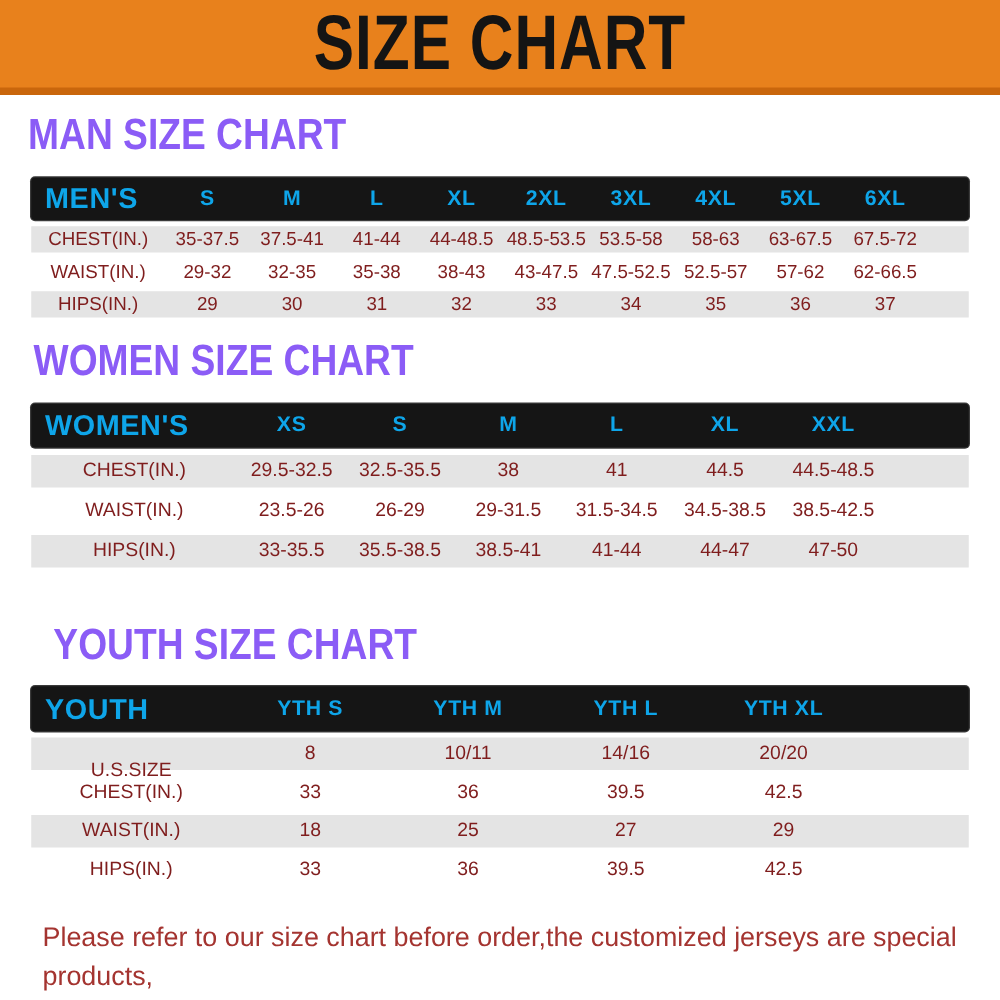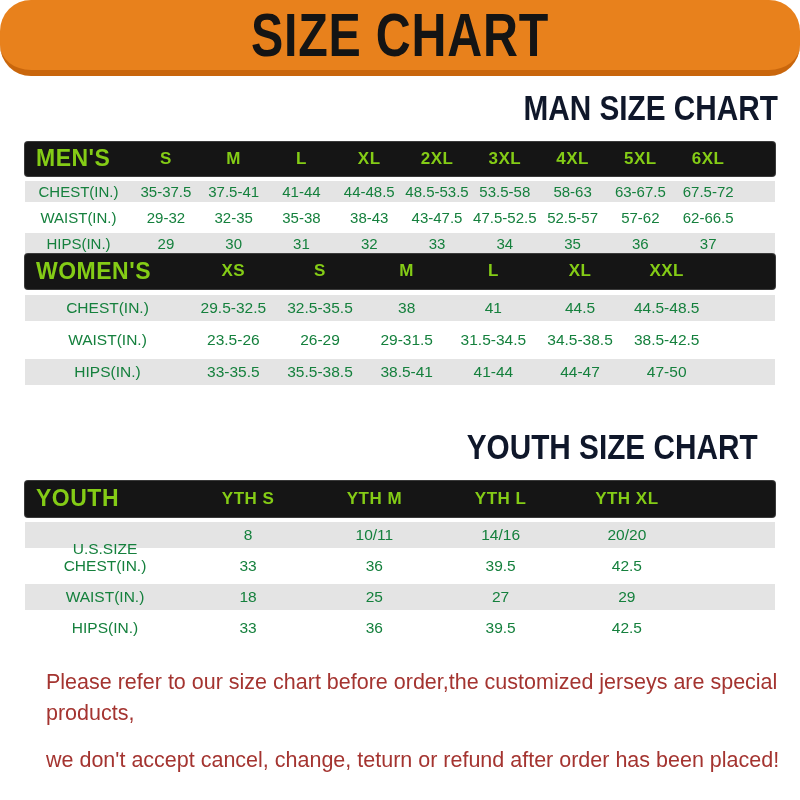--- a/index.html
+++ b/index.html
@@ -4,67 +4,67 @@
 <style>
   html,body{margin:0;padding:0;}
   body{
     width:800px;height:800px;background:#ffffff;overflow:hidden;
     font-family:"Liberation Sans", sans-serif;
     -webkit-font-smoothing:antialiased;
   }
   
   .banner{
     height:70px;background:#E8811C;border-bottom:6px solid #C9660C;
-    display:flex;align-items:center;justify-content:center;border-radius:31px;
+    display:flex;align-items:center;justify-content:center;
   }
   .banner-title{
     font-size:62px;font-weight:bold;color:#141414;letter-spacing:1px;
     display:inline-block;transform:scaleX(0.78);white-space:nowrap;
     line-height:1;
   }
   
   .section-heading{
-    margin:0;text-align:right;color:#0f172a;
+    margin:0;text-align:left;color:#8b5cf6;
   }
   .section-heading .heading-text{
     font-size:35px;font-weight:bold;letter-spacing:0px;
     display:inline-block;transform:scaleX(0.85);white-space:nowrap;line-height:1.05;
   }
   #man-section .section-heading{padding:14px 0 15px;}
   #women-section .section-heading{padding:17px 0 15px;}
   #youth-section .section-heading{padding:44px 17px 15px;}
   
   .tbl{width:750px;margin:0 auto;}
   .t-head{
-    background:#151515;color:#84cc16;display:flex;align-items:center;
+    background:#151515;color:#0ea5e9;display:flex;align-items:center;
     border-radius:3px;box-shadow:0 0 0 1px #3a3a3a;
   }
   #man-section  .t-head{height:34px;}
   #women-section .t-head{height:35px;}
   #youth-section .t-head{height:36px;}
   .t-label{
     font-weight:bold;font-size:23px;letter-spacing:0.5px;
     padding-left:11px;box-sizing:border-box;flex:0 0 auto;text-align:left;
   }
   .t-col{flex:1 1 0;text-align:center;font-size:17px;font-weight:600;letter-spacing:0.5px;}
   .t-spacer{flex:0 0 auto;}
   .t-row{
-    display:flex;align-items:center;color:#15803d;background:#ffffff;
+    display:flex;align-items:center;color:#7f1d1d;background:#ffffff;
   }
   #man-section  .t-row{height:21px;margin-top:5px;font-size:15px;}
   #women-section .t-row{height:26px;margin-top:6px;font-size:15.5px;}
   #youth-section .t-row{height:26px;margin-top:5px;font-size:15.5px;}
   .t-row.stripe{background:#E4E4E4;}
   .t-rowlabel{flex:0 0 auto;text-align:center;box-sizing:border-box;}
   .t-cell{flex:1 1 0;text-align:center;}
   
   .note{
     margin:26px 0 0 30px;color:#A43430;font-size:21.5px;line-height:31px;
   }
-  .note p{margin:16px;}
+  .note p{margin:4px;}
 </style>
 </head>
 <body>
 
 <div class="banner">
   <span class="banner-title">SIZE CHART</span>
 </div>
 
 <section id="man-section">
   <h2 class="section-heading">
@@ -120,20 +120,23 @@
         <div class="t-cell">34</div>
         <div class="t-cell">35</div>
         <div class="t-cell">36</div>
         <div class="t-cell">37</div>
         <div class="t-spacer" style="width: 33px;"></div>
       </div>
     </div>
 </section>
 
 <section id="women-section">
+  <h2 class="section-heading">
+    <span class="heading-text">WOMEN SIZE CHART</span>
+  </h2>
   <div class="tbl">
       <div class="t-head">
         <div class="t-label" style="width: 165px; padding-left: 11px;">WOMEN'S</div>
         <div class="t-col">XS</div>
         <div class="t-col">S</div>
         <div class="t-col">M</div>
         <div class="t-col">L</div>
         <div class="t-col">XL</div>
         <div class="t-col">XXL</div>
         <div class="t-spacer" style="width: 65px;"></div>

